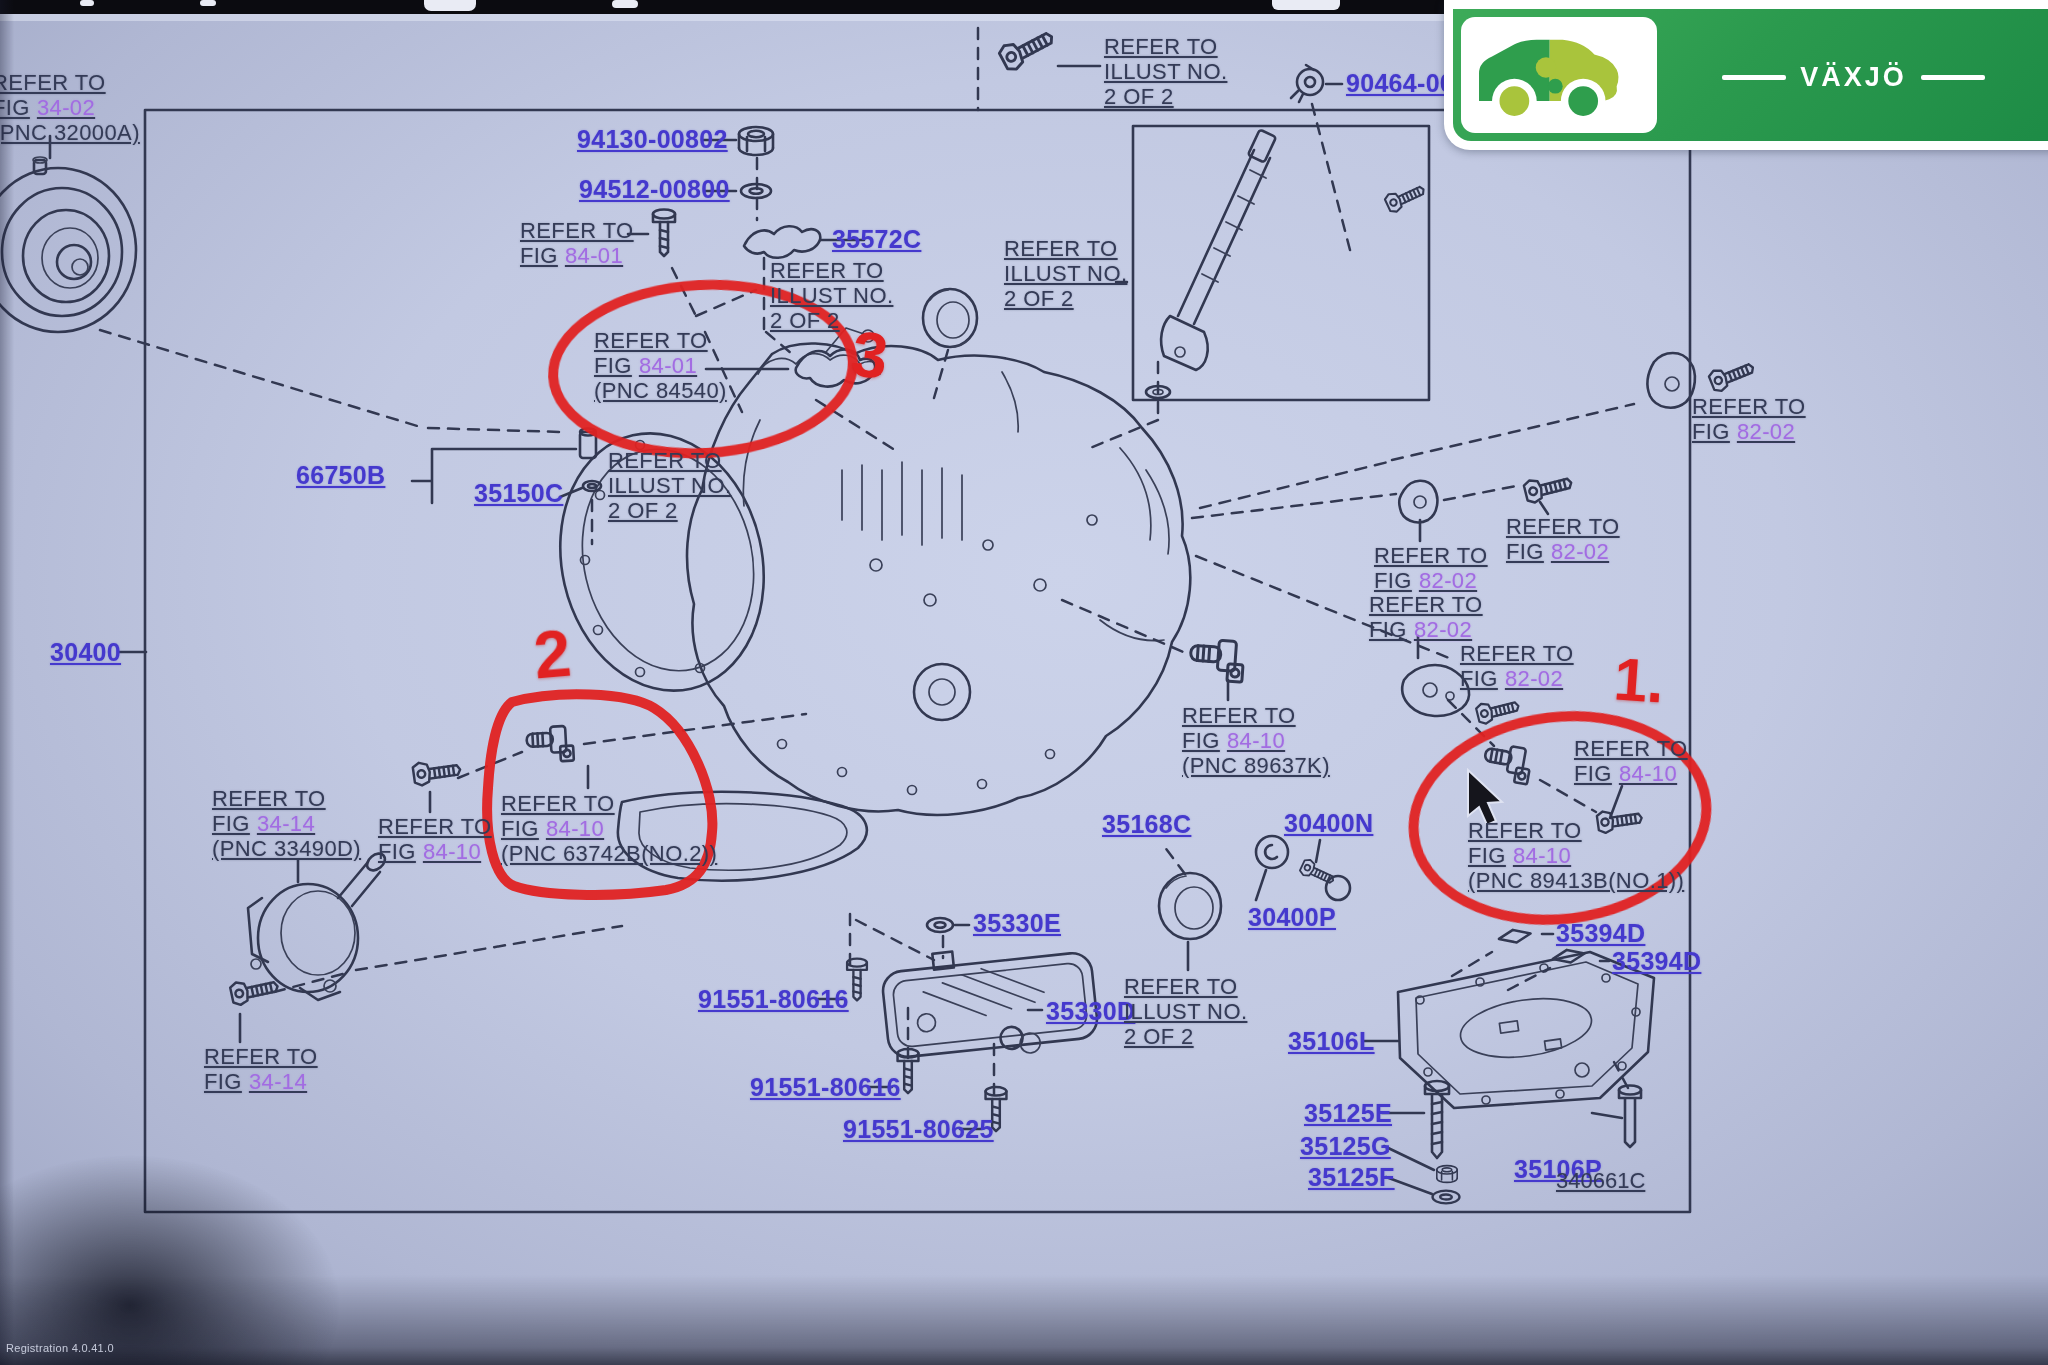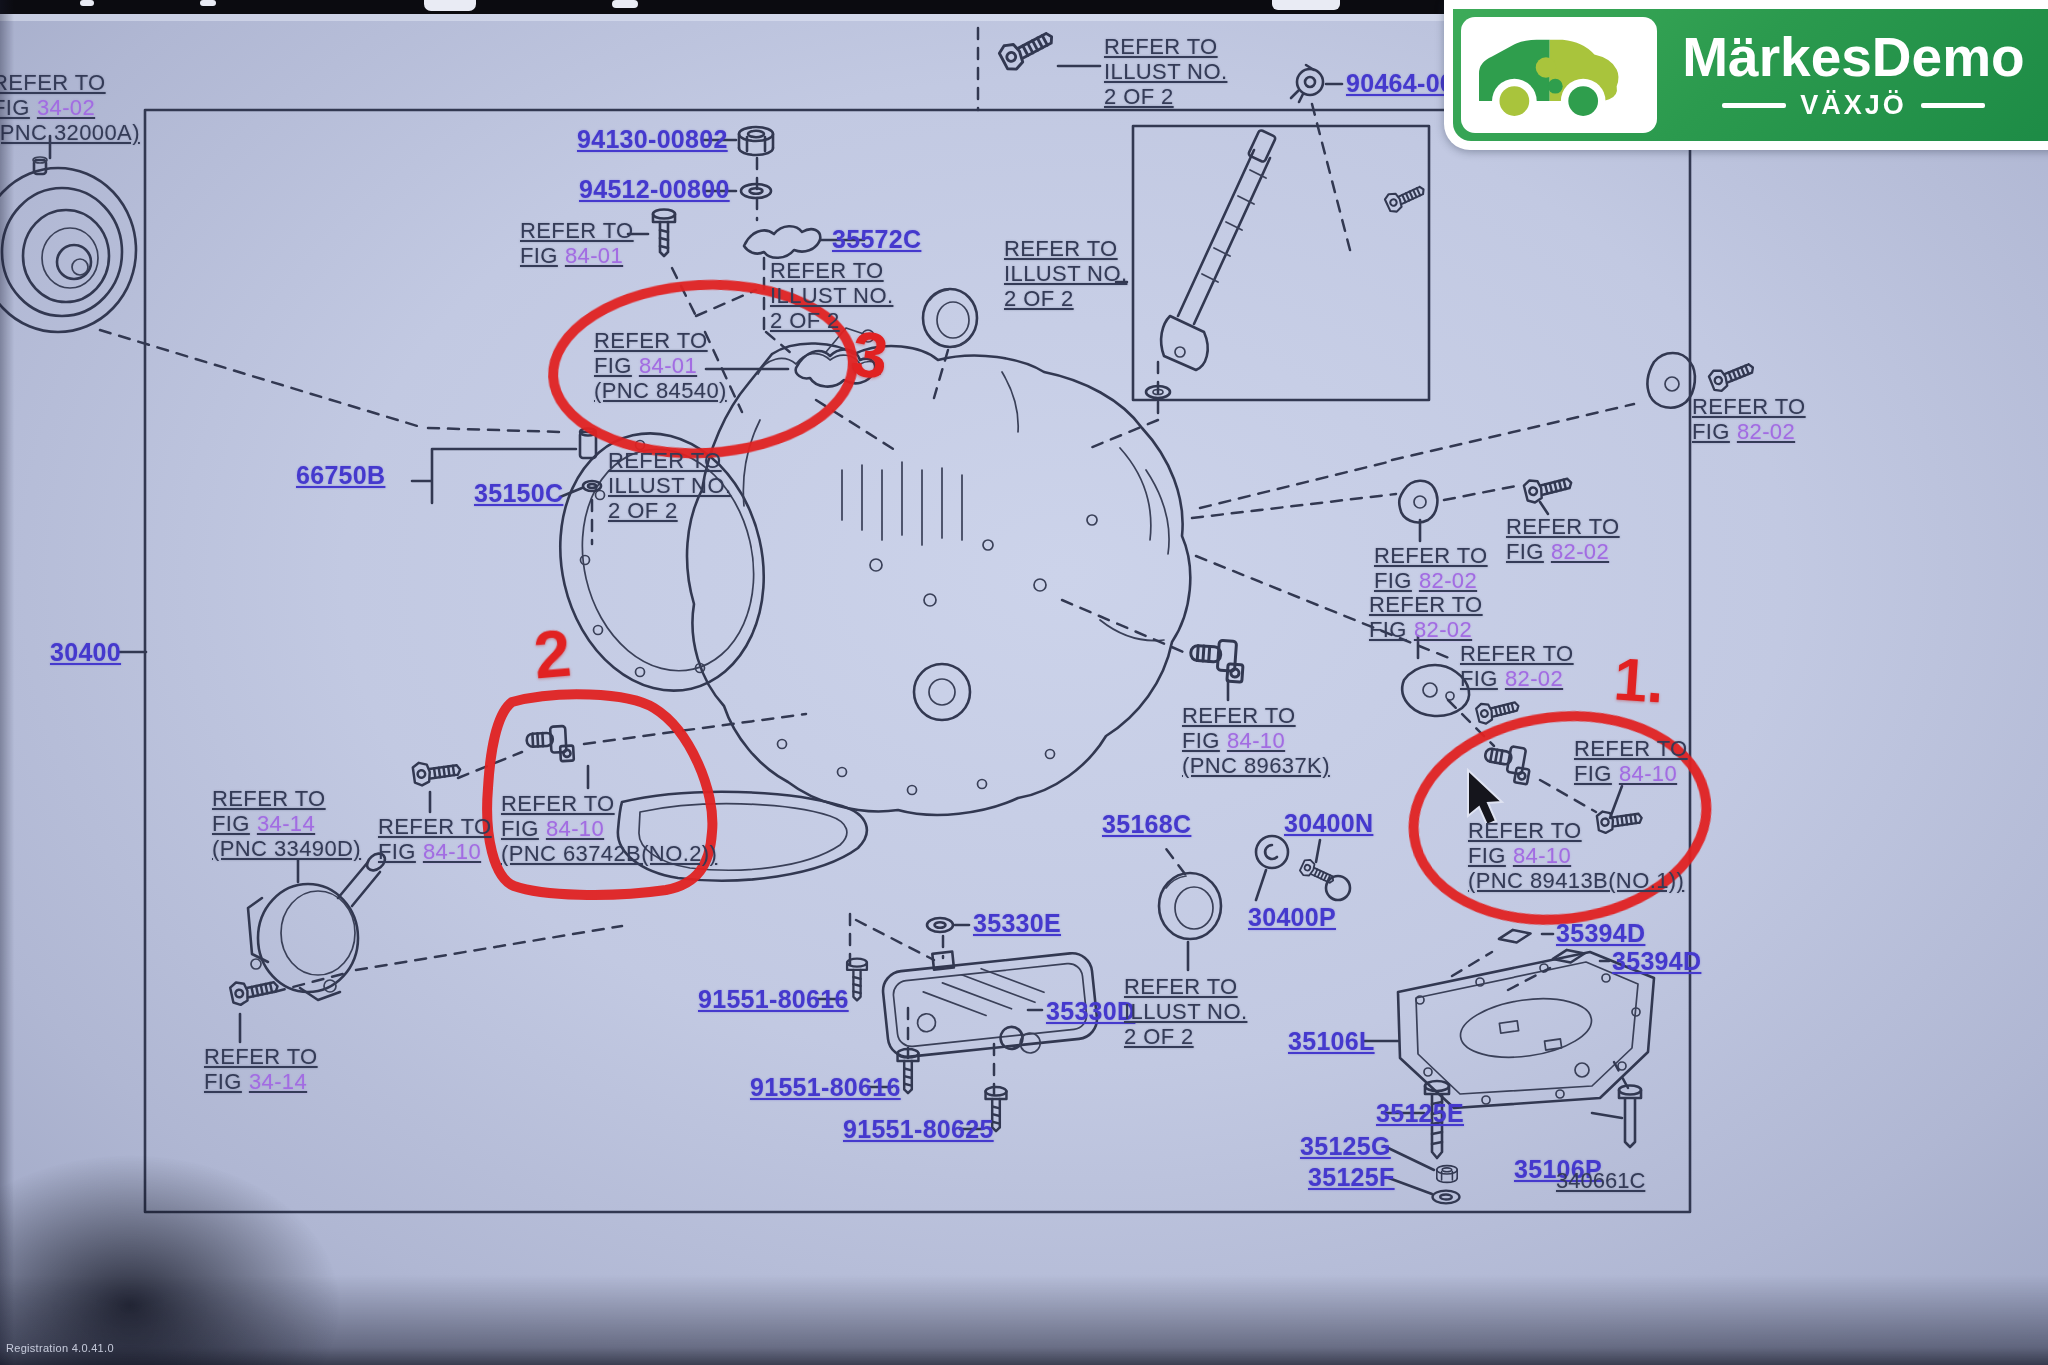--- a/index.html
+++ b/index.html
@@ -372,21 +372,21 @@
   <div class="lbl part" style="left:1284px;top:810px">30400N</div>
   <div class="lbl part" style="left:1248px;top:904px">30400P</div>
   <div class="lbl part" style="left:973px;top:910px">35330E</div>
   <div class="lbl part" style="left:1046px;top:998px">35330D</div>
   <div class="lbl part" style="left:698px;top:986px">91551-80616</div>
   <div class="lbl part" style="left:750px;top:1074px">91551-80616</div>
   <div class="lbl part" style="left:843px;top:1116px">91551-80625</div>
   <div class="lbl part" style="left:1556px;top:920px">35394D</div>
   <div class="lbl part" style="left:1612px;top:948px">35394D</div>
   <div class="lbl part" style="left:1288px;top:1028px">35106L</div>
-  <div class="lbl part" style="left:1376px;top:1100px">35125E</div>
+  <div class="lbl part" style="left:1304px;top:1100px">35125E</div>
   <div class="lbl part" style="left:1300px;top:1133px">35125G</div>
   <div class="lbl part" style="left:1308px;top:1164px">35125F</div>
   <div class="lbl part" style="left:1514px;top:1156px">35106P</div>
 
   <div class="lbl ref" style="left:-8px;top:70px">
     <span><i>REFER TO</i></span>
     <span><i>FIG</i><i class="no">34-02</i></span>
     <span>(PNC 32000A)</span>
   </div>
   <div class="lbl ref" style="left:520px;top:218px">
@@ -499,21 +499,20 @@
           <path d="M90,22 L104,22 Q126,24 138,38 Q156,42 162,54 Q166,62 162,72 Q164,82 154,86 L148,88 L90,88 Z" fill="#a9c43c"></path>
           <circle cx="86" cy="52" r="11" fill="#a9c43c"></circle>
           <circle cx="96" cy="72" r="8" fill="#2f9e4d"></circle>
           <circle cx="52" cy="88" r="24" fill="#ffffff"></circle>
           <circle cx="52" cy="88" r="16" fill="#a9c43c"></circle>
           <circle cx="126" cy="88" r="24" fill="#ffffff"></circle>
           <circle cx="126" cy="88" r="16" fill="#2f9e4d"></circle>
         </svg>
       </div>
       <div class="logo-text">
-        <div class="brand">MärkesDemo</div>
         <div class="cityrow">
           <div class="cityline"></div>
           <div class="city">VÄXJÖ</div>
           <div class="cityline"></div>
         </div>
       </div>
     </div>
   </div>
 
   <div class="vig-left"></div>

